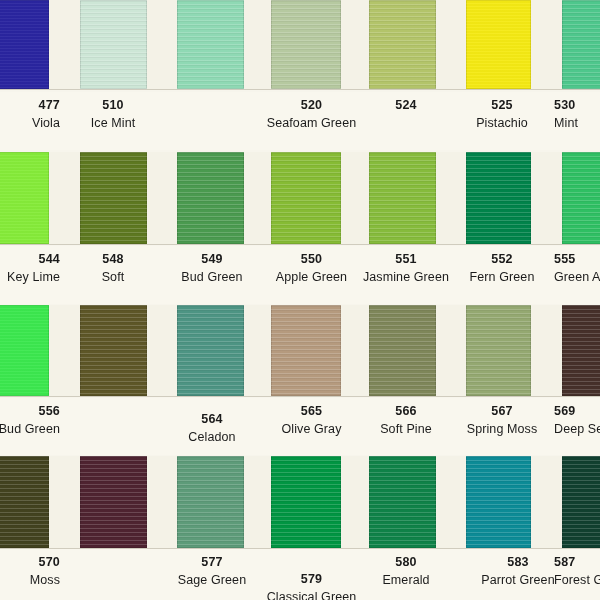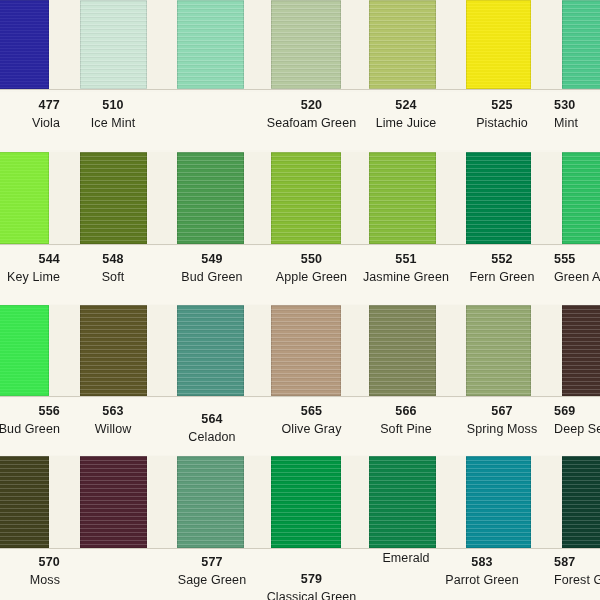--- a/index.html
+++ b/index.html
@@ -93,21 +93,20 @@
       <div class="cell-label " style="left: 68px; width: 90px;">
         <span class="code">510</span>
         <span class="cname">Ice Mint</span>
       </div>
       <div class="cell-label " style="left: 249px; width: 125px;">
         <span class="code">520</span>
         <span class="cname">Seafoam Green</span>
       </div>
       <div class="cell-label " style="left: 356px; width: 100px;">
         <span class="code">524</span>
-        <span class="cname">Lime Juice</span>
       </div>
       <div class="cell-label " style="left: 446px; width: 112px;">
         <span class="code">525</span>
         <span class="cname">Pistachio</span>
       </div>
       <div class="cell-label edge-right" style="left: 552px; width: 95px;">
         <span class="code">530</span>
         <span class="cname">Mint</span>
       </div>
     </div>
@@ -161,24 +160,20 @@
       <div class="swatch" style="left: 369px; width: 67px; background-color: rgb(126, 134, 89);"></div>
       <div class="swatch" style="left: 466px; width: 65px; background-color: rgb(148, 168, 113);"></div>
       <div class="swatch" style="left: 562px; width: 56px; background-color: rgb(70, 48, 42);"></div>
     </div>
     <div class="seam" style="top: 396px;"></div>
     <div class="label-band" style="top: 398px; height: 57px; background: rgb(249, 247, 238);">
       <div class="cell-label edge-left" style="left: -20px; width: 80px;">
         <span class="code">556</span>
         <span class="cname">Bud Green</span>
       </div>
-      <div class="cell-label " style="left: 68px; width: 90px;">
-        <span class="code">563</span>
-        <span class="cname">Willow</span>
-      </div>
       <div class="cell-label " style="left: 157px; width: 110px; margin-top: 8px;">
         <span class="code">564</span>
         <span class="cname">Celadon</span>
       </div>
       <div class="cell-label " style="left: 249px; width: 125px;">
         <span class="code">565</span>
         <span class="cname">Olive Gray</span>
       </div>
       <div class="cell-label " style="left: 356px; width: 100px;">
         <span class="code">566</span>
@@ -211,23 +206,24 @@
       </div>
       <div class="cell-label " style="left: 157px; width: 110px;">
         <span class="code">577</span>
         <span class="cname">Sage Green</span>
       </div>
       <div class="cell-label " style="left: 249px; width: 125px; margin-top: 17px;">
         <span class="code">579</span>
         <span class="cname">Classical Green</span>
       </div>
       <div class="cell-label " style="left: 356px; width: 100px;">
+        <span class="code">580</span>
         <span class="cname">Emerald</span>
       </div>
-      <div class="cell-label " style="left: 426px; width: 112px;">
+      <div class="cell-label " style="left: 462px; width: 112px;">
         <span class="code">583</span>
         <span class="cname">Parrot Green</span>
       </div>
       <div class="cell-label edge-right" style="left: 552px; width: 95px;">
         <span class="code">587</span>
         <span class="cname">Forest Green</span>
       </div>
     </div>
   </div>
 

